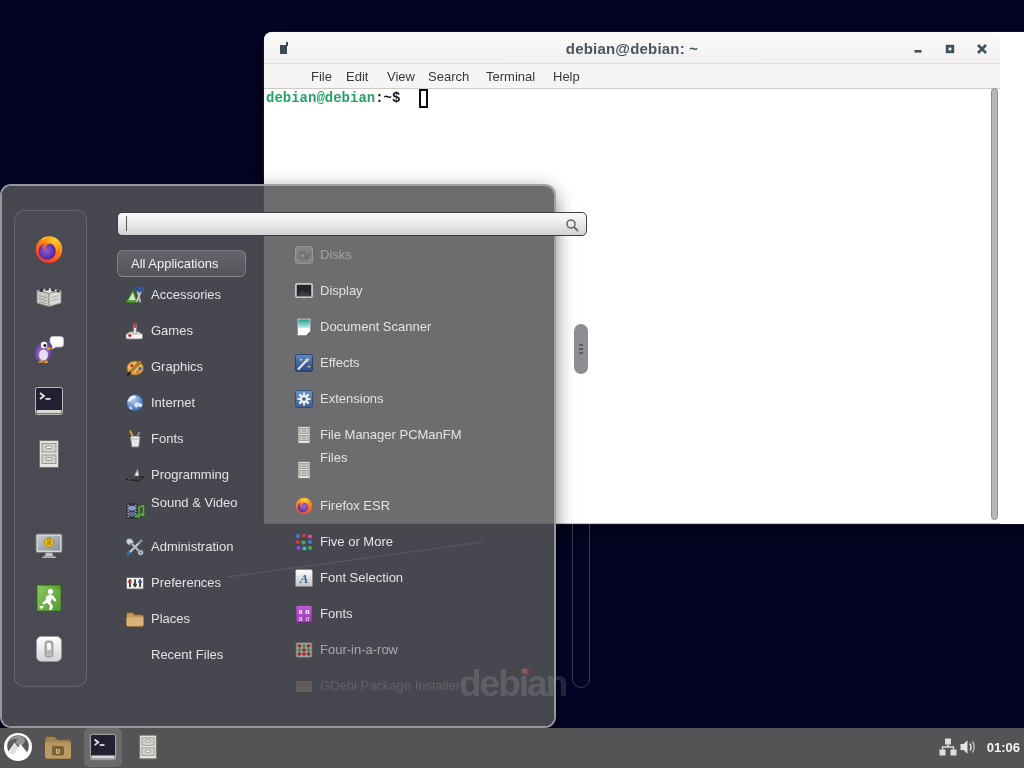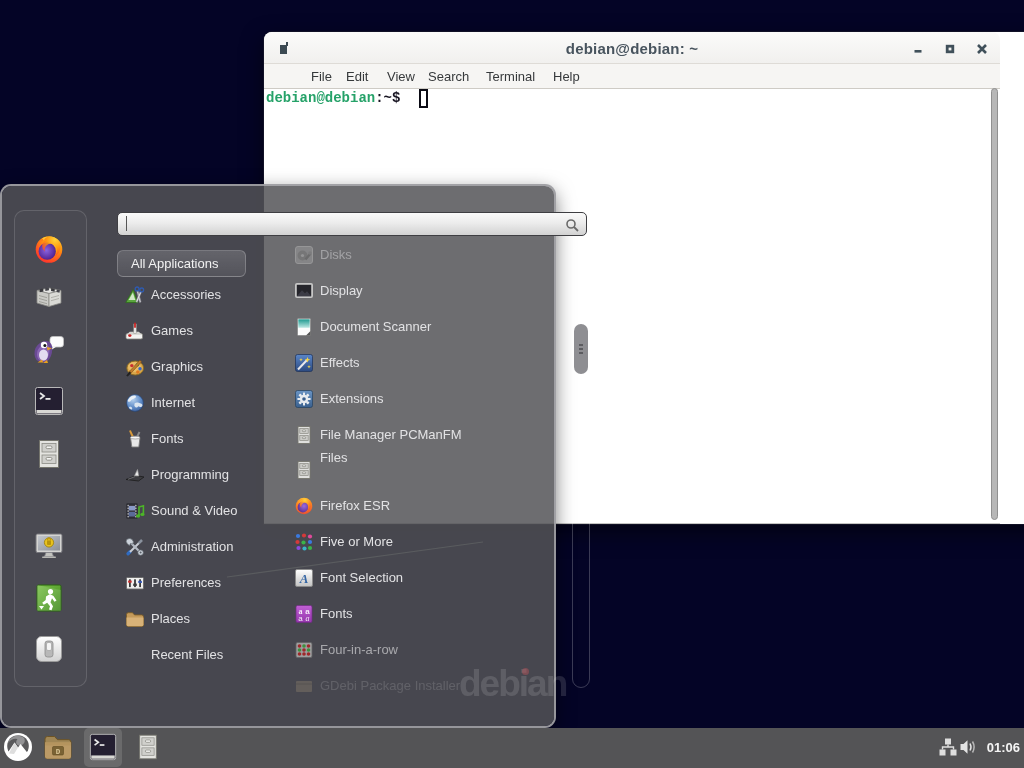--- a/index.html
+++ b/index.html
@@ -313,21 +313,21 @@
       <rect x="2.6" y="15" width="1" height="1.4" fill="#e8e8e8"></rect>
       <rect x="10.4" y="3.8" width="1" height="1.4" fill="#e8e8e8"></rect>
         <rect x="10.4" y="6.6" width="1" height="1.4" fill="#e8e8e8"></rect>
       <rect x="10.4" y="9.4" width="1" height="1.4" fill="#e8e8e8"></rect>
         <rect x="10.4" y="12.2" width="1" height="1.4" fill="#e8e8e8"></rect>
       <rect x="10.4" y="15" width="1" height="1.4" fill="#e8e8e8"></rect>
       <path d="M14 14.8 V6 L18.4 4.8 V13.2" stroke="#4cb428" stroke-width="1.6" fill="none"></path>
       <ellipse cx="13" cy="15" rx="2.1" ry="1.7" fill="#4cb428"></ellipse>
       <ellipse cx="17.4" cy="13.4" rx="2.1" ry="1.7" fill="#4cb428"></ellipse>
     </svg>
-    <span class="cat-label" style="top:317px">Sound &amp; Video</span>
+    <span class="cat-label" style="top:309px">Sound &amp; Video</span>
 
     <svg class="cat-icon" style="top:351px" width="20" height="20" viewBox="0 0 20 20">
       <rect x="1" y="14" width="6" height="3.4" rx="1.6" fill="#2f6bc0" transform="rotate(-45 4 15.7)"></rect>
       <path d="M5 15 L14.5 5.5" stroke="#c8ccd4" stroke-width="1.9"></path>
       <path d="M13.6 6.4 L17 3" stroke="#8a929e" stroke-width="2.6"></path>
       <path d="M6 6 L15 15" stroke="#b4bac4" stroke-width="2.2"></path>
       <path d="M2 2.2 q3.2 -1.6 5.2 0.4 q2 2 0.6 4.4 l-2.4 -0.4 l-0.9 2.2 l-2.4 -2.4 q-1.9 -2.2 -0.1 -4.2 Z" fill="#ccd2da" stroke="#626870" stroke-width="0.7"></path>
       <circle cx="15.6" cy="15.6" r="2.7" fill="#ccd2da" stroke="#626870" stroke-width="0.7"></circle>
       <circle cx="15.6" cy="15.6" r="1" fill="#5a6068"></circle>
     </svg>

